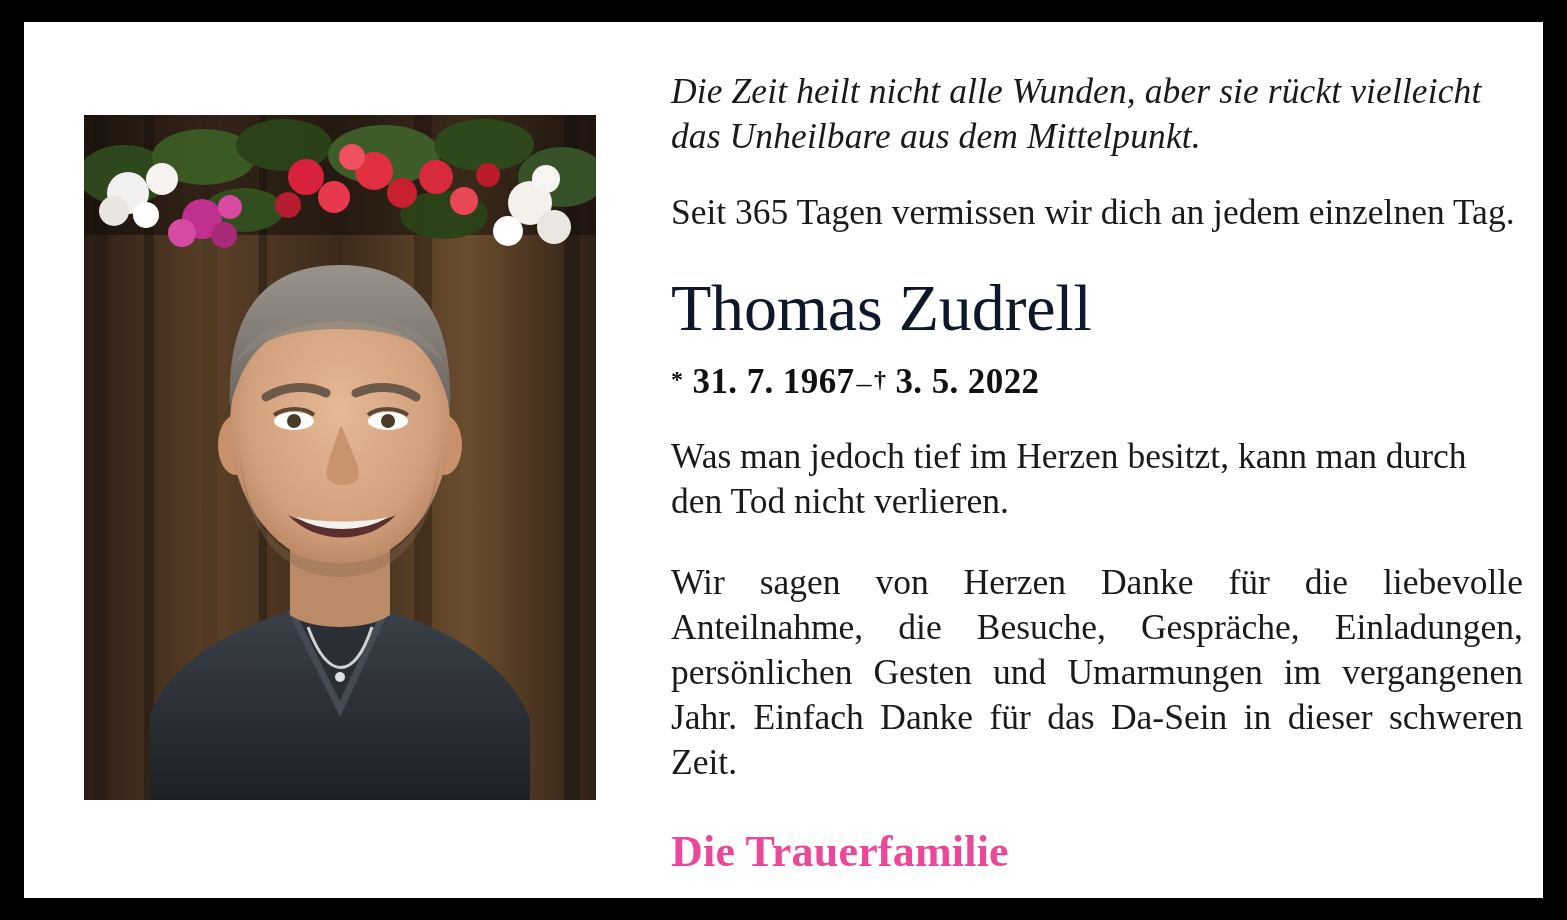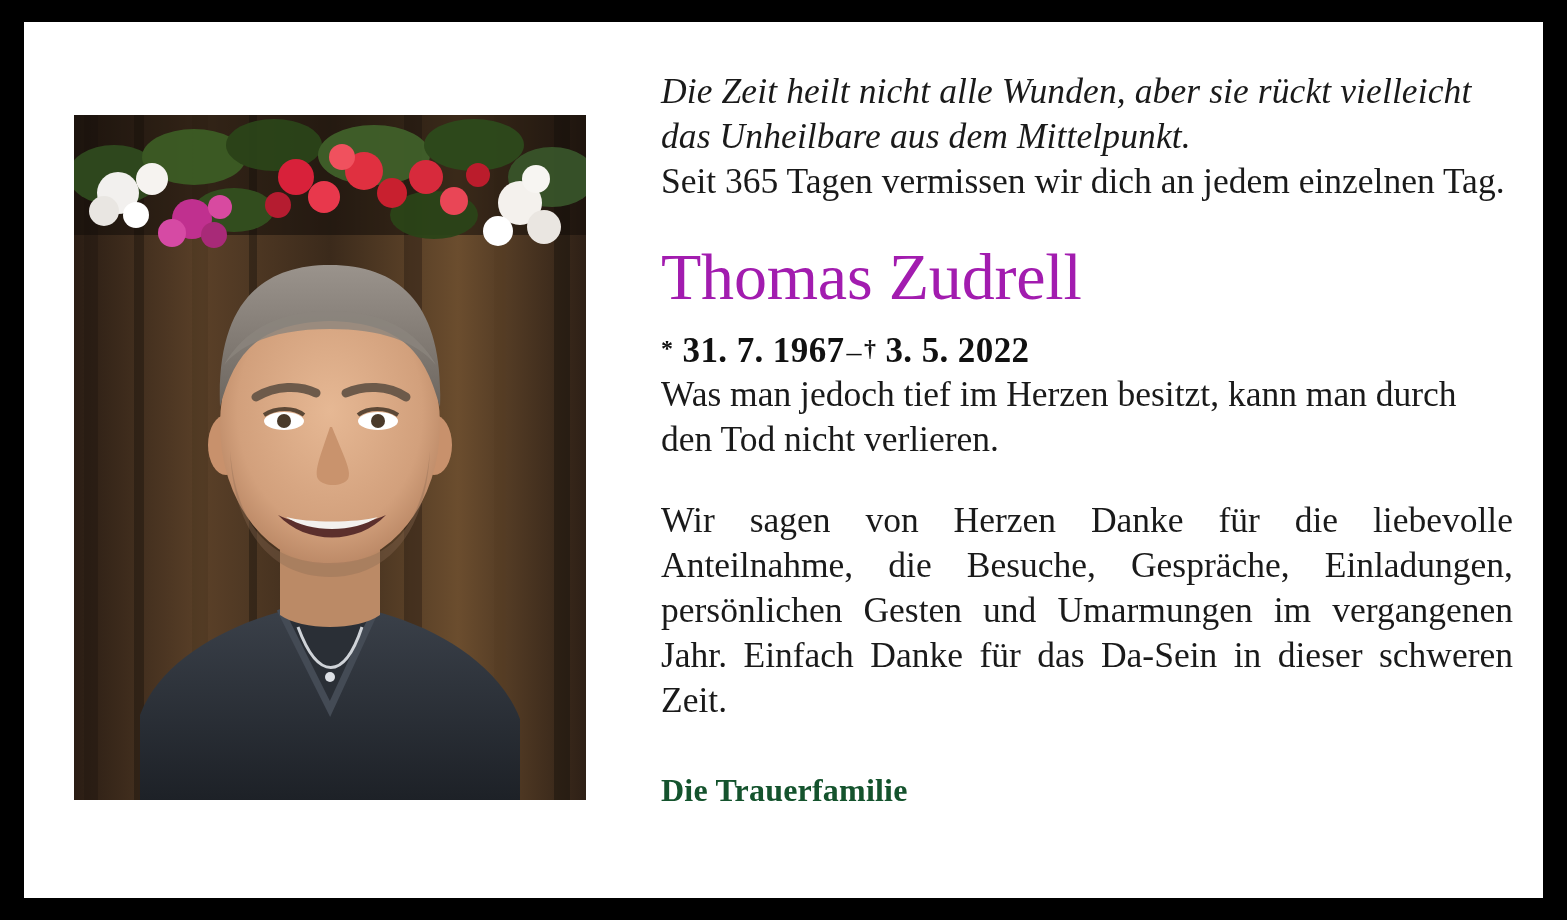--- a/index.html
+++ b/index.html
@@ -34,20 +34,21 @@
   }
 
   .content {
     position: absolute;
     left: 0;
     top: 0;
     width: 1519px;
     height: 876px;
     display: flex;
     flex-direction: row;
+    padding-left: 10px;
   }
 
   
   .photo-col {
     width: 560px;
     flex: 0 0 560px;
     position: relative;
   }
 
   .photo {
@@ -79,31 +80,32 @@
     font-size: 35.5px;
     line-height: 45px;
     color: #1a1a1a;
     letter-spacing: 0.1px;
   }
 
   .para {
     font-size: 35.5px;
     line-height: 45px;
     color: #1a1a1a;
+    margin-top: 31px;
   }
 
   .para.justify {
     text-align: justify;
     text-align-last: left;
   }
 
   .name {
     font-size: 66px;
     line-height: 70px;
-    color: #a21caf;
+    color: #0f172a;
     margin-top: 38px;
     letter-spacing: -0.2px;
   }
 
   .dates {
     font-size: 35px;
     line-height: 40px;
     font-weight: bold;
     color: #111111;
     margin-top: 16px;
@@ -124,24 +126,24 @@
 
   .thanks {
     margin-top: 36px;
   }
 
   .thanks b {
     font-weight: normal;
   }
 
   .family {
-    font-size: 32px;
+    font-size: 44px;
     line-height: 42px;
     font-weight: bold;
-    color: #14532d;
+    color: #ec4899;
     margin-top: 46px;
     letter-spacing: 0.2px;
   }
 </style>
 </head>
 <body>
 
 <div class="notice-frame">
   <div class="notice-inner">
     <div class="content">

